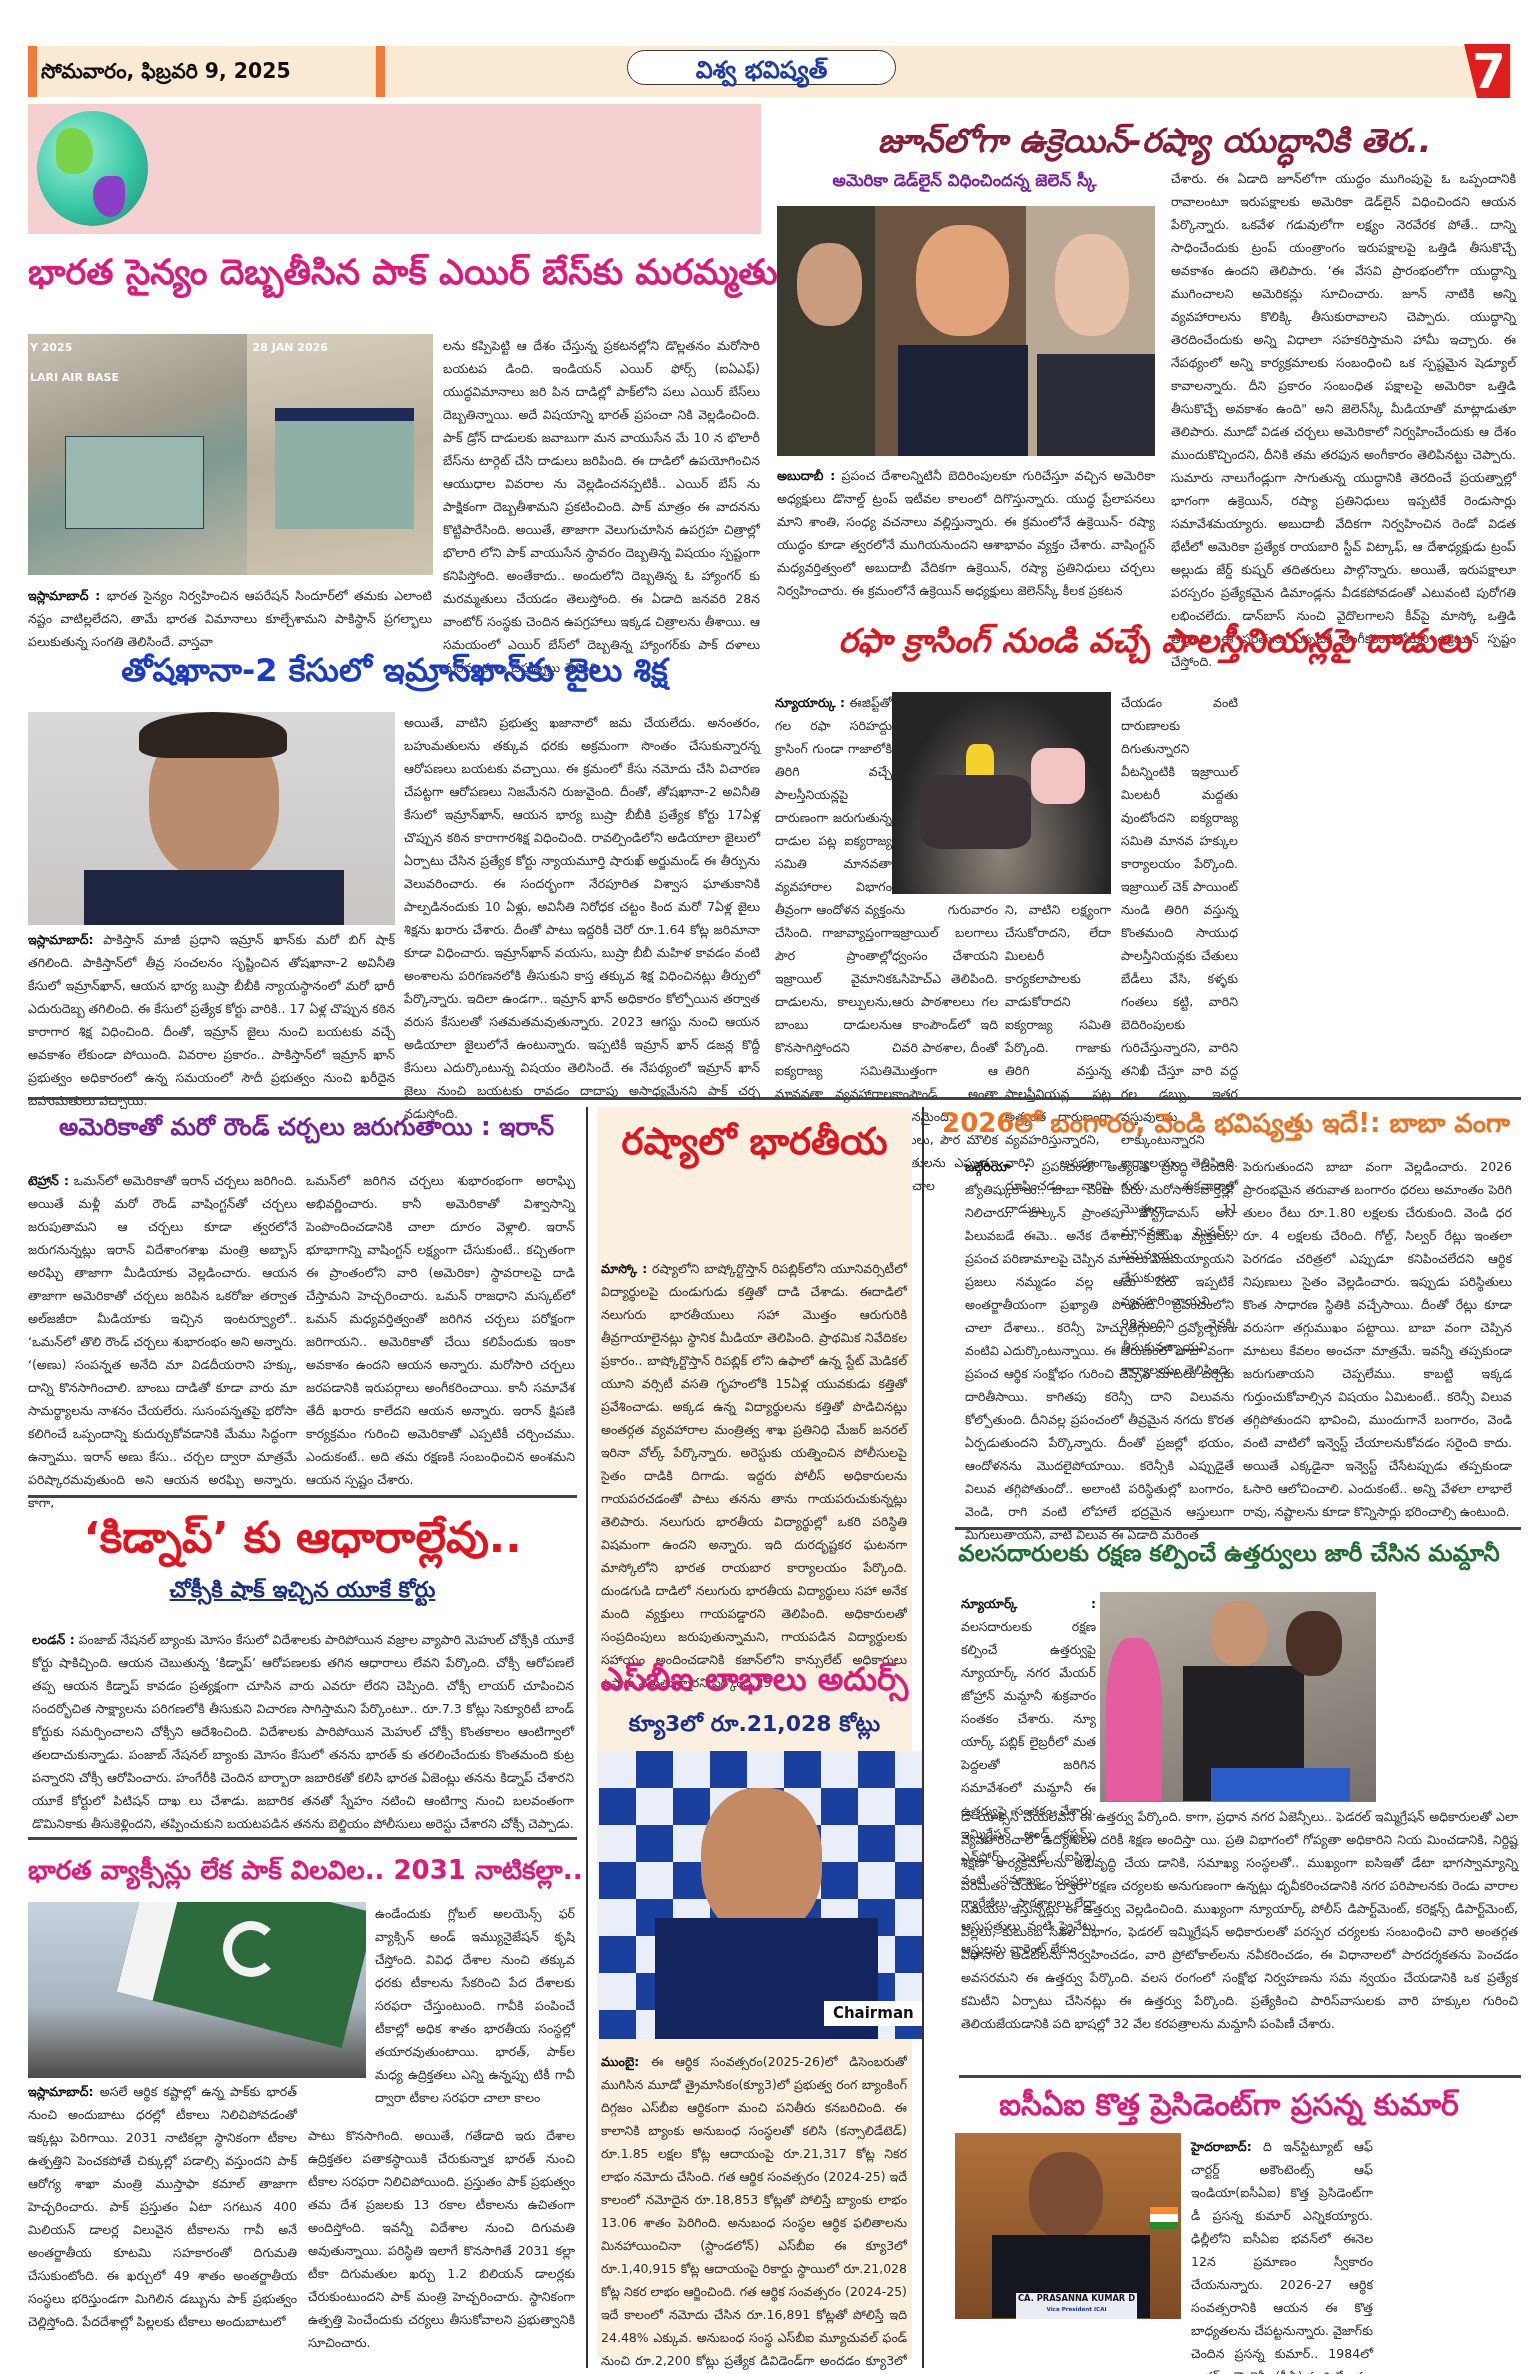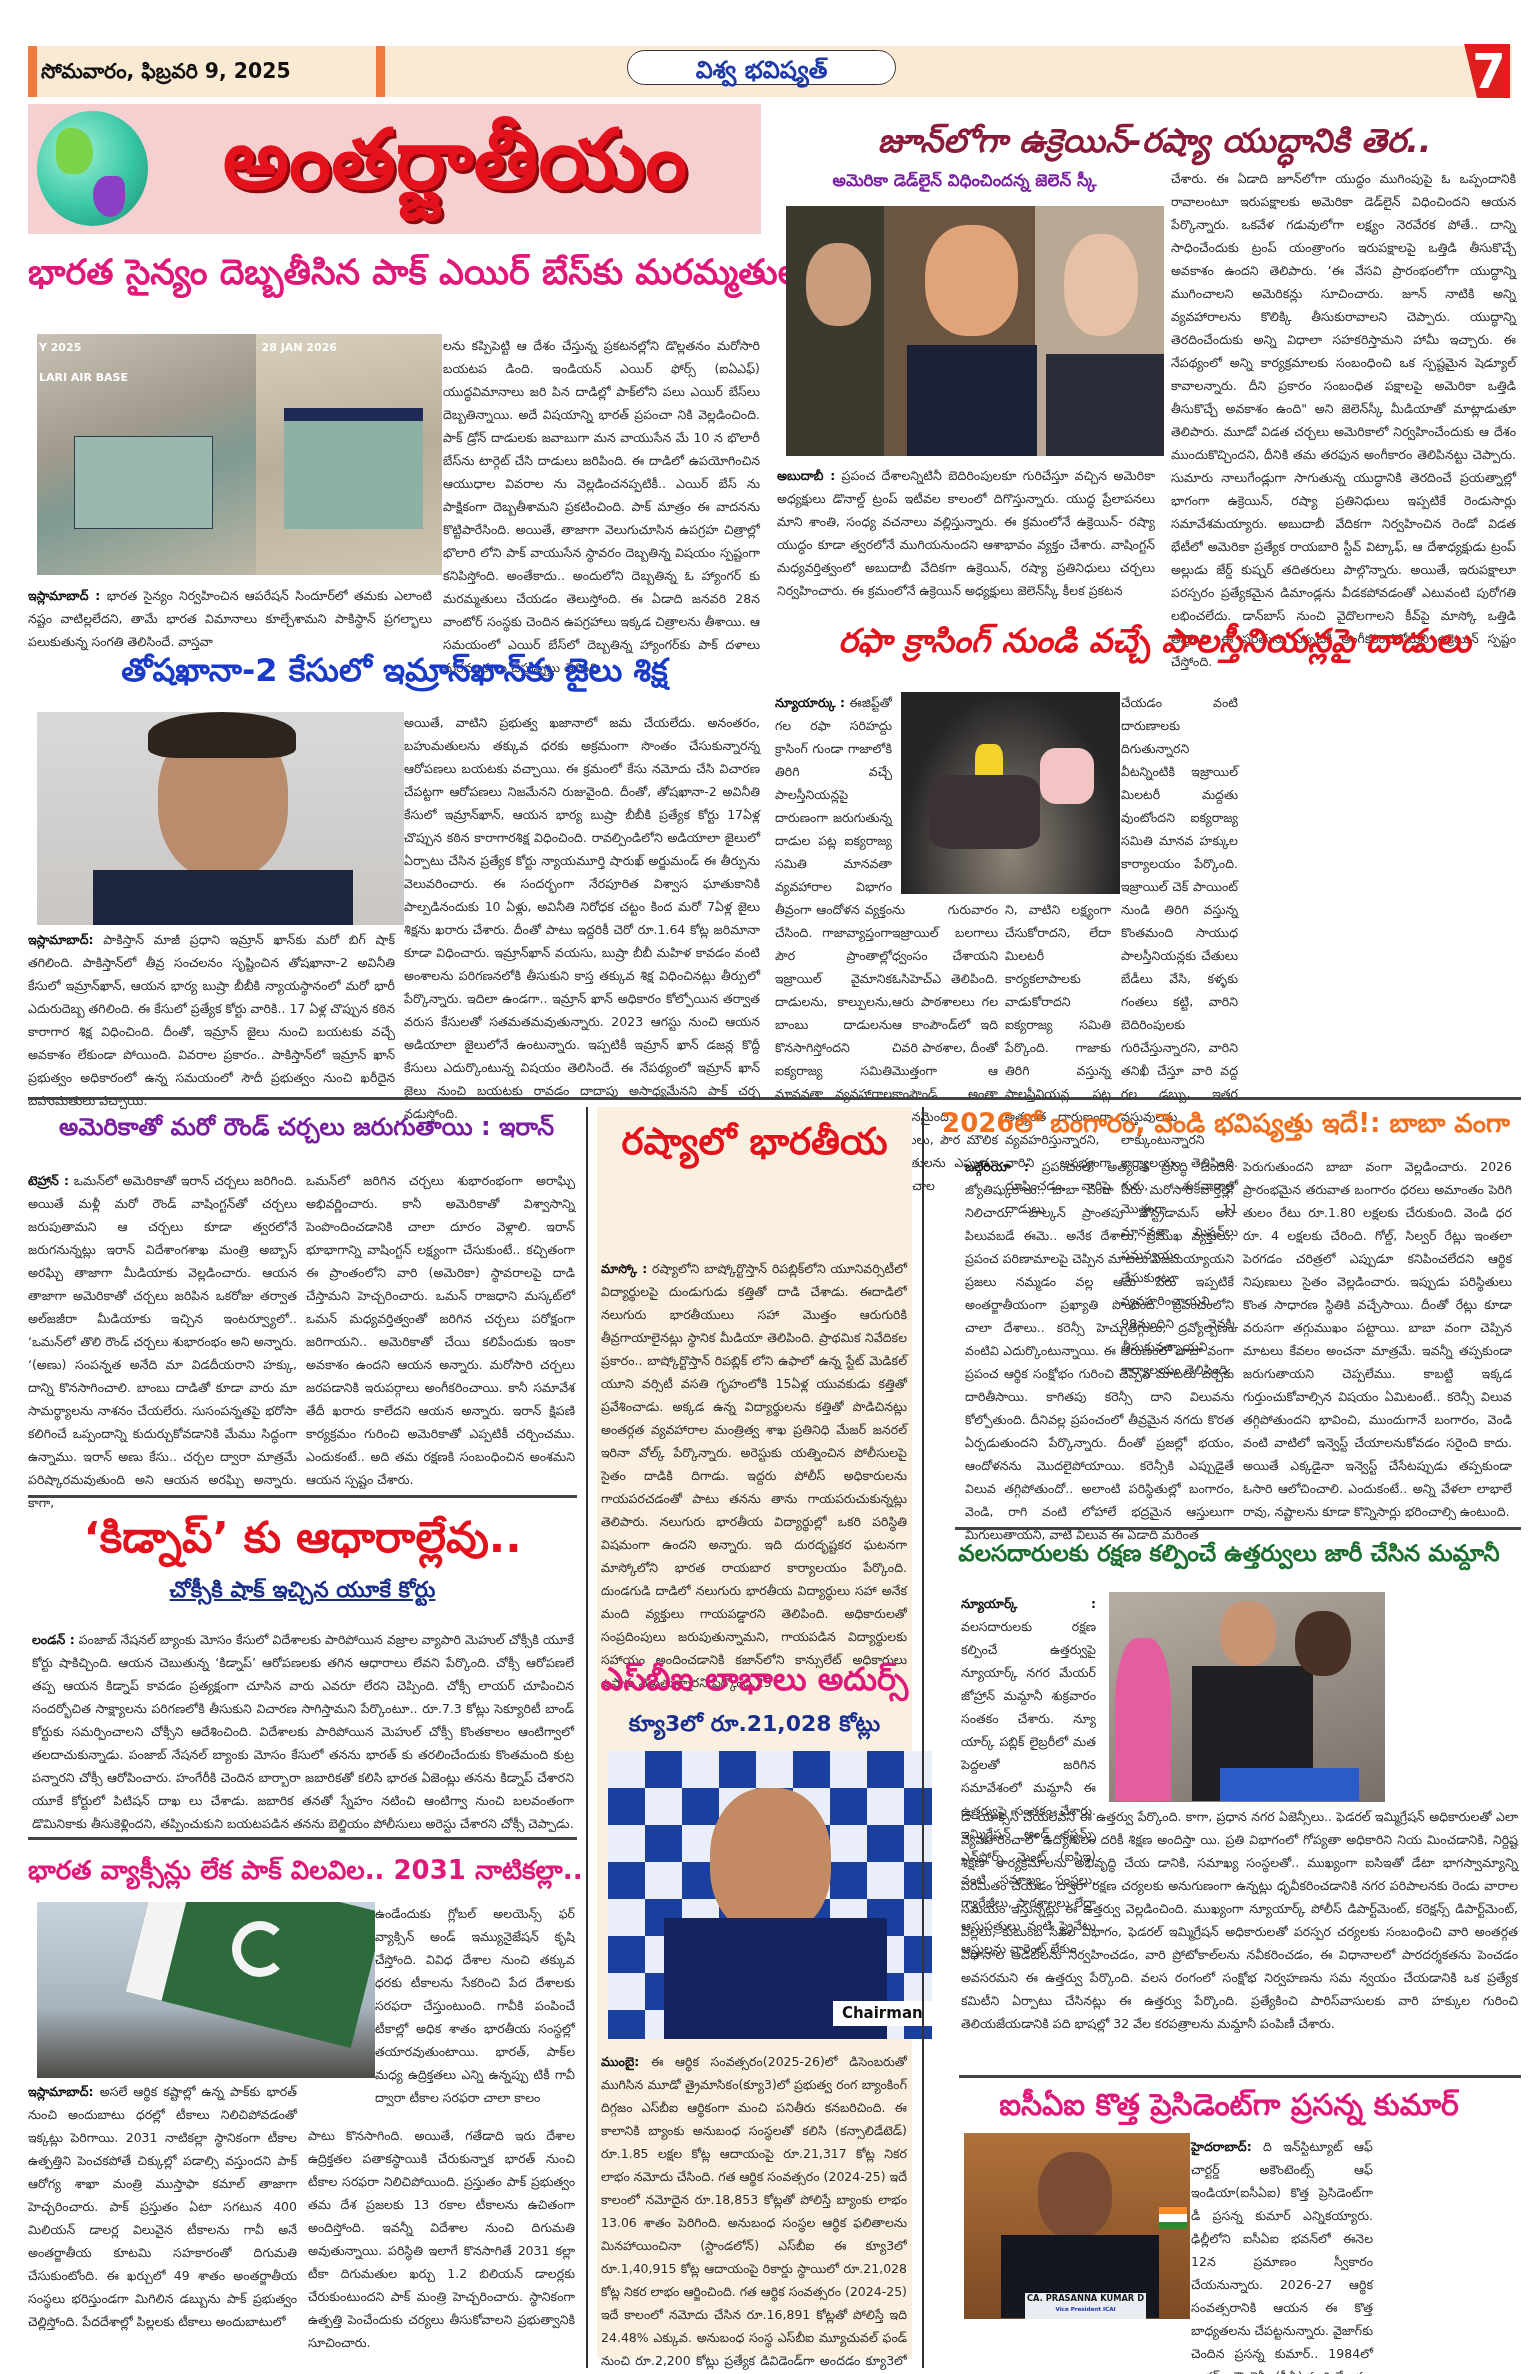--- a/index.html
+++ b/index.html
@@ -3,21 +3,21 @@
 <meta charset="utf-8">
 <style>
   * { box-sizing: border-box; margin: 0; padding: 0; }
   html, body { width: 1540px; height: 2375px; background: #ffffff; overflow: hidden; }
   body { font-family: "DejaVu Sans", sans-serif; color: #222; position: relative; }
   .abs { position: absolute; }
   .body-text { font-family: "DejaVu Sans", sans-serif; font-size: 12.5px; line-height: 23px; color: #2a2a2a; text-align: justify; }
   .dateline { font-weight: bold; color: #111; }
   .rule { position: absolute; height: 2.8px; background: #444; }
   .vrule { position: absolute; width: 1.9px; background: #333; }
-  .photo { position: absolute; overflow: hidden; margin-left: 9px; }
+  .photo { position: absolute; overflow: hidden; }
   .hl { position: absolute; font-family: "DejaVu Sans", sans-serif; font-weight: bold; text-align: center; white-space: nowrap; }
 
   
   .masthead { left: 28px; top: 46px; width: 1484px; height: 51px; background: #fbead3; }
   .mast-bar { position: absolute; top: 0; width: 9.3px; height: 51px; background: #f07b3f; }
   .mast-date { position: absolute; left: 13px; top: 13px; font-size: 20.4px; color: #111; font-weight: bold; }
   .mast-logo { position: absolute; left: 599px; top: 3.7px; width: 269px; height: 35px; border: 1.9px solid #333; border-radius: 20.4px; background: #fff; font-size: 24px; color: #1e3aa8; font-weight: bold; text-align: center; line-height: 39px; }
   .page-num { position: absolute; right: 1.9px; top: -1.9px; width: 59px; height: 54px; background: #e01e1e; color: #fff; font-size: 48px; font-weight: bold; text-align: center; line-height: 54px; clip-path: polygon(22% 0, 100% 0, 100% 100%, 44% 100%); padding-left: 16.7px; }
 
   
@@ -50,21 +50,20 @@
   <div class="mast-logo">విశ్వ భవిష్యత్</div>
   <div class="page-num">7</div>
 </div>
 <div class="rule" style="left:28px; top:104px; width:733px; height:1.9px; background:#999;"></div>
 
 <div class="abs banner">
   <div class="globe">
       <div class="land1"></div>
       <div class="land2"></div>
     </div>
-  <div class="banner-title">అంతర్జాతీయం</div>
 </div>
 
 <div class="hl hl-pink" style="left:28px; top:252px; width:733px; font-size:35px;">భారత సైన్యం దెబ్బతీసిన పాక్ ఎయిర్ బేస్‌కు మరమ్మతులు</div>
 <div class="photo" style="left:28px; top:334px; width:219px; height:241px; background:linear-gradient(160deg,#c8c1b4,#a09a8c 40%,#7e9a92 60%,#bdb6a5);">
   <div class="img-label" style="left:1.9px; top:7.4px;">Y 2025</div>
   <div class="img-label" style="left:1.9px; top:37px;">LARI AIR BASE</div>
   <div style="position:absolute; left:37px; top:102px; width:139px; height:93px; background:#9bb8b0; border:1.9px solid #2d3d4a;"></div>
 </div>
 <div class="photo" style="left:247px; top:334px; width:186px; height:241px; background:linear-gradient(170deg,#d8cfbd,#b7ae9b 50%,#cfc6b2);">
   <div class="img-label" style="left:5.6px; top:7.4px;">28 JAN 2026</div>

